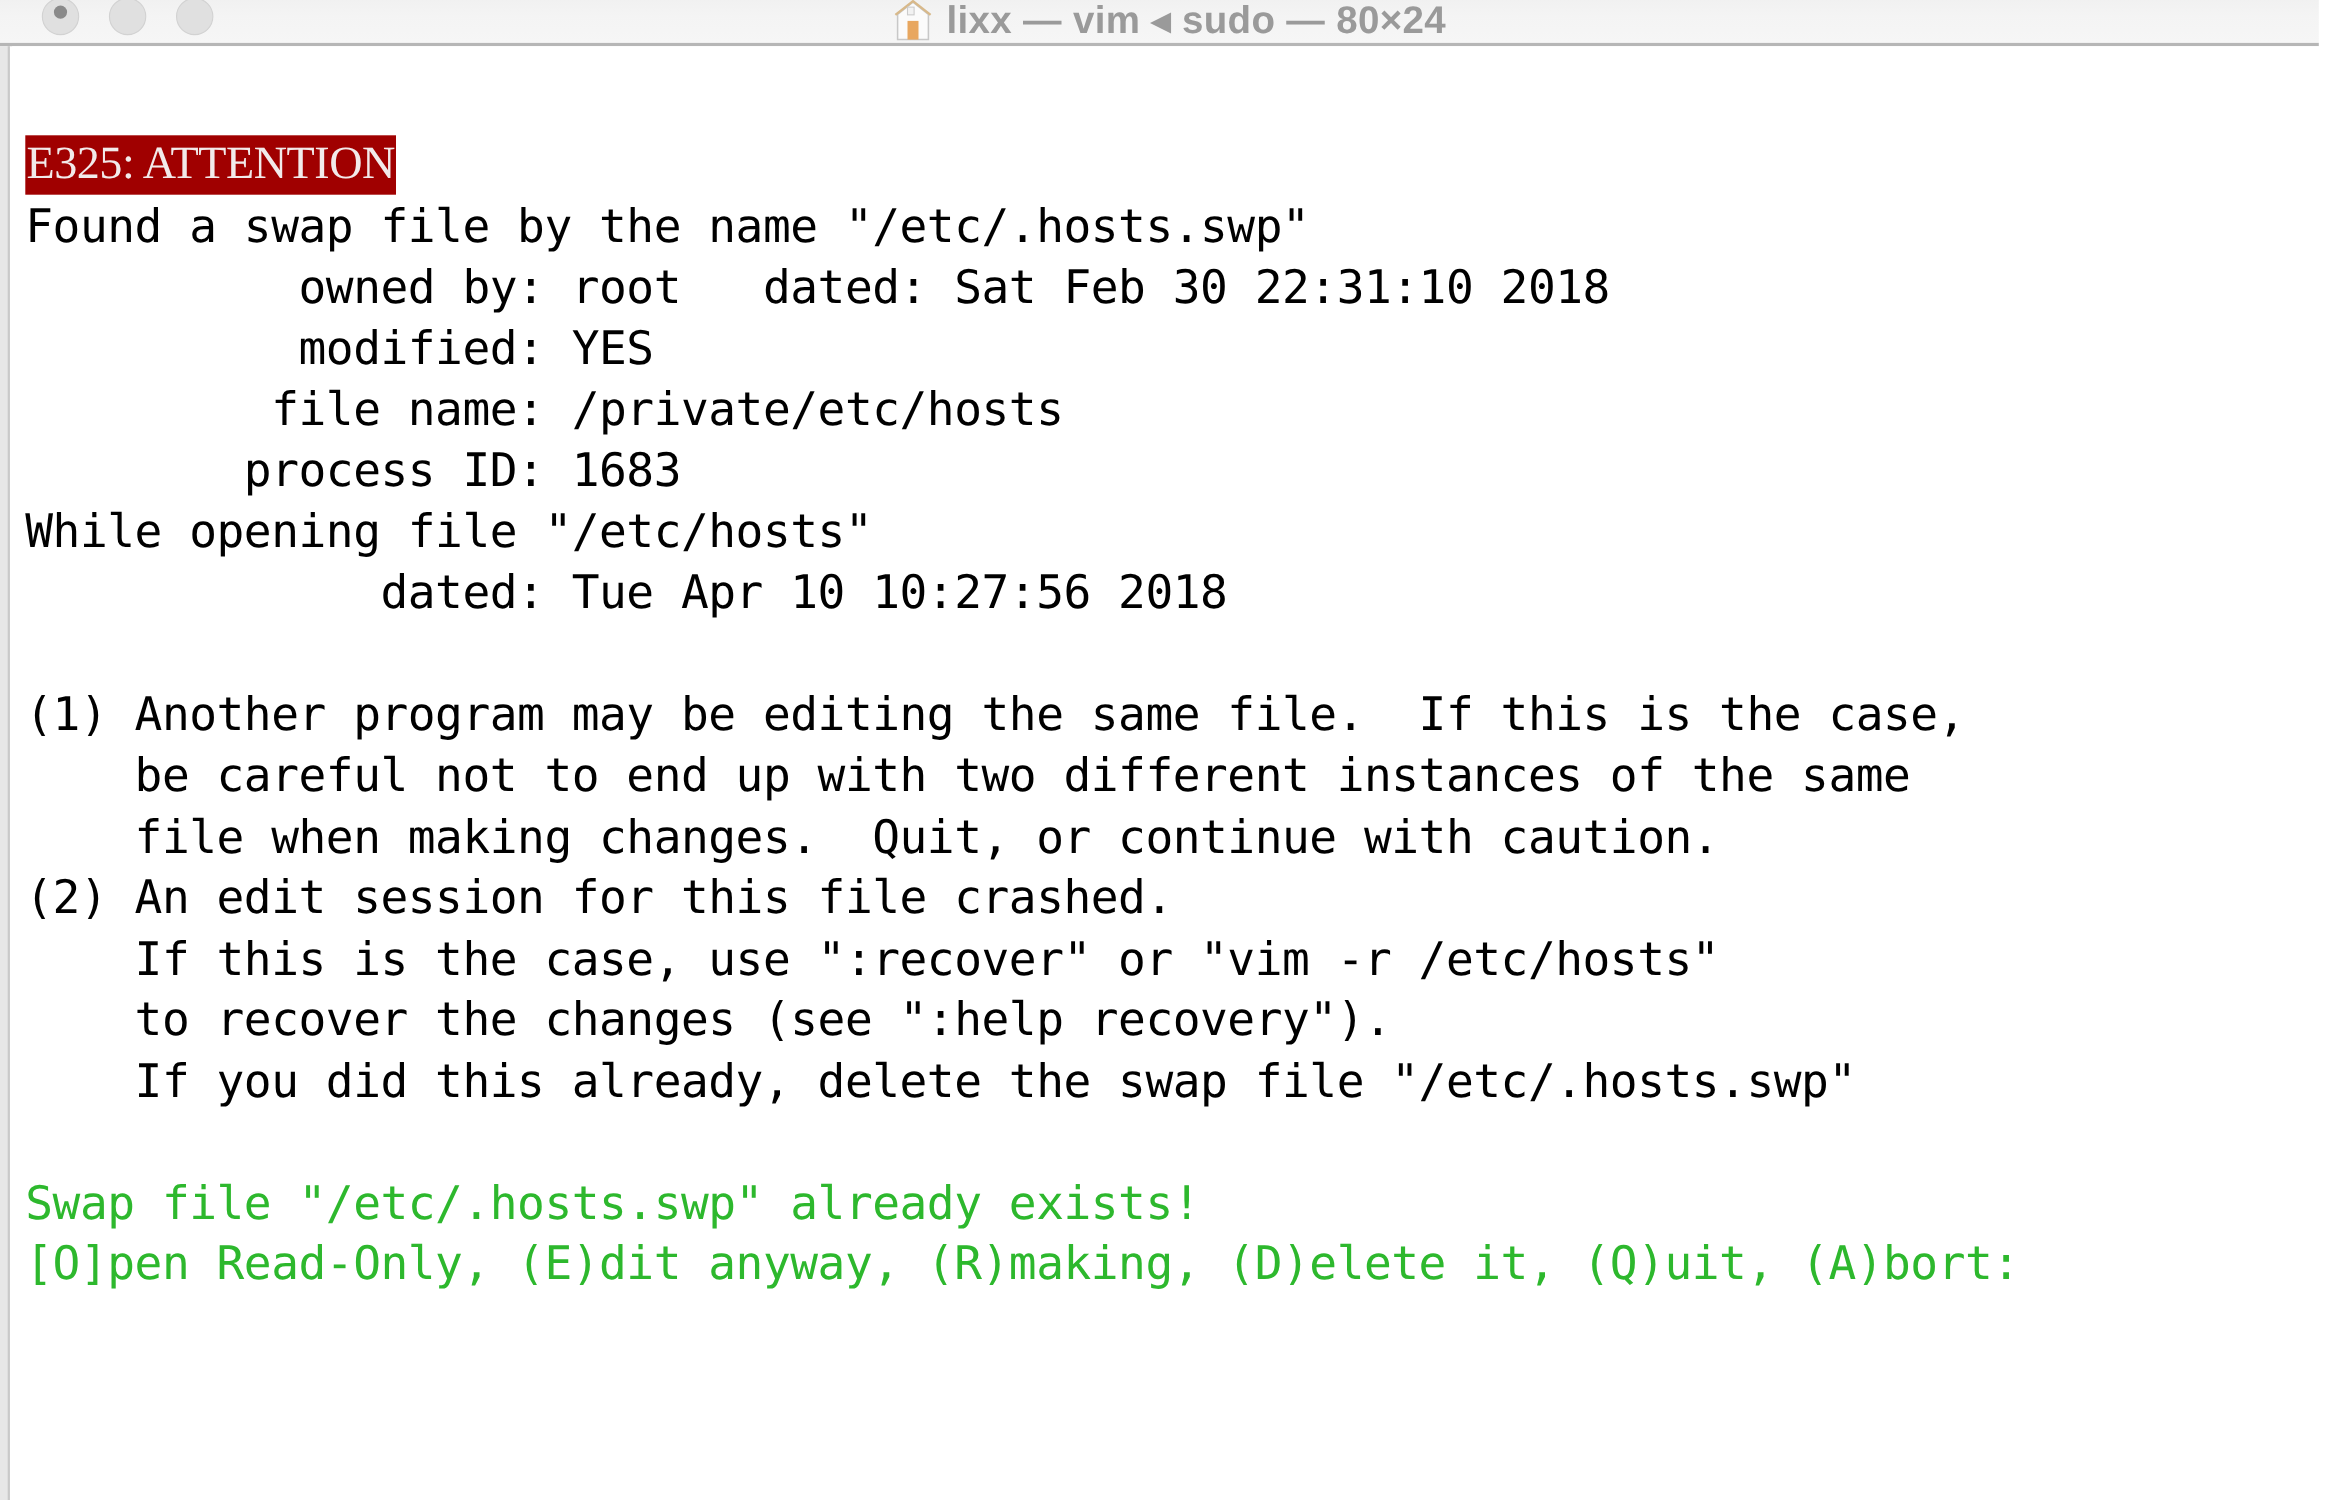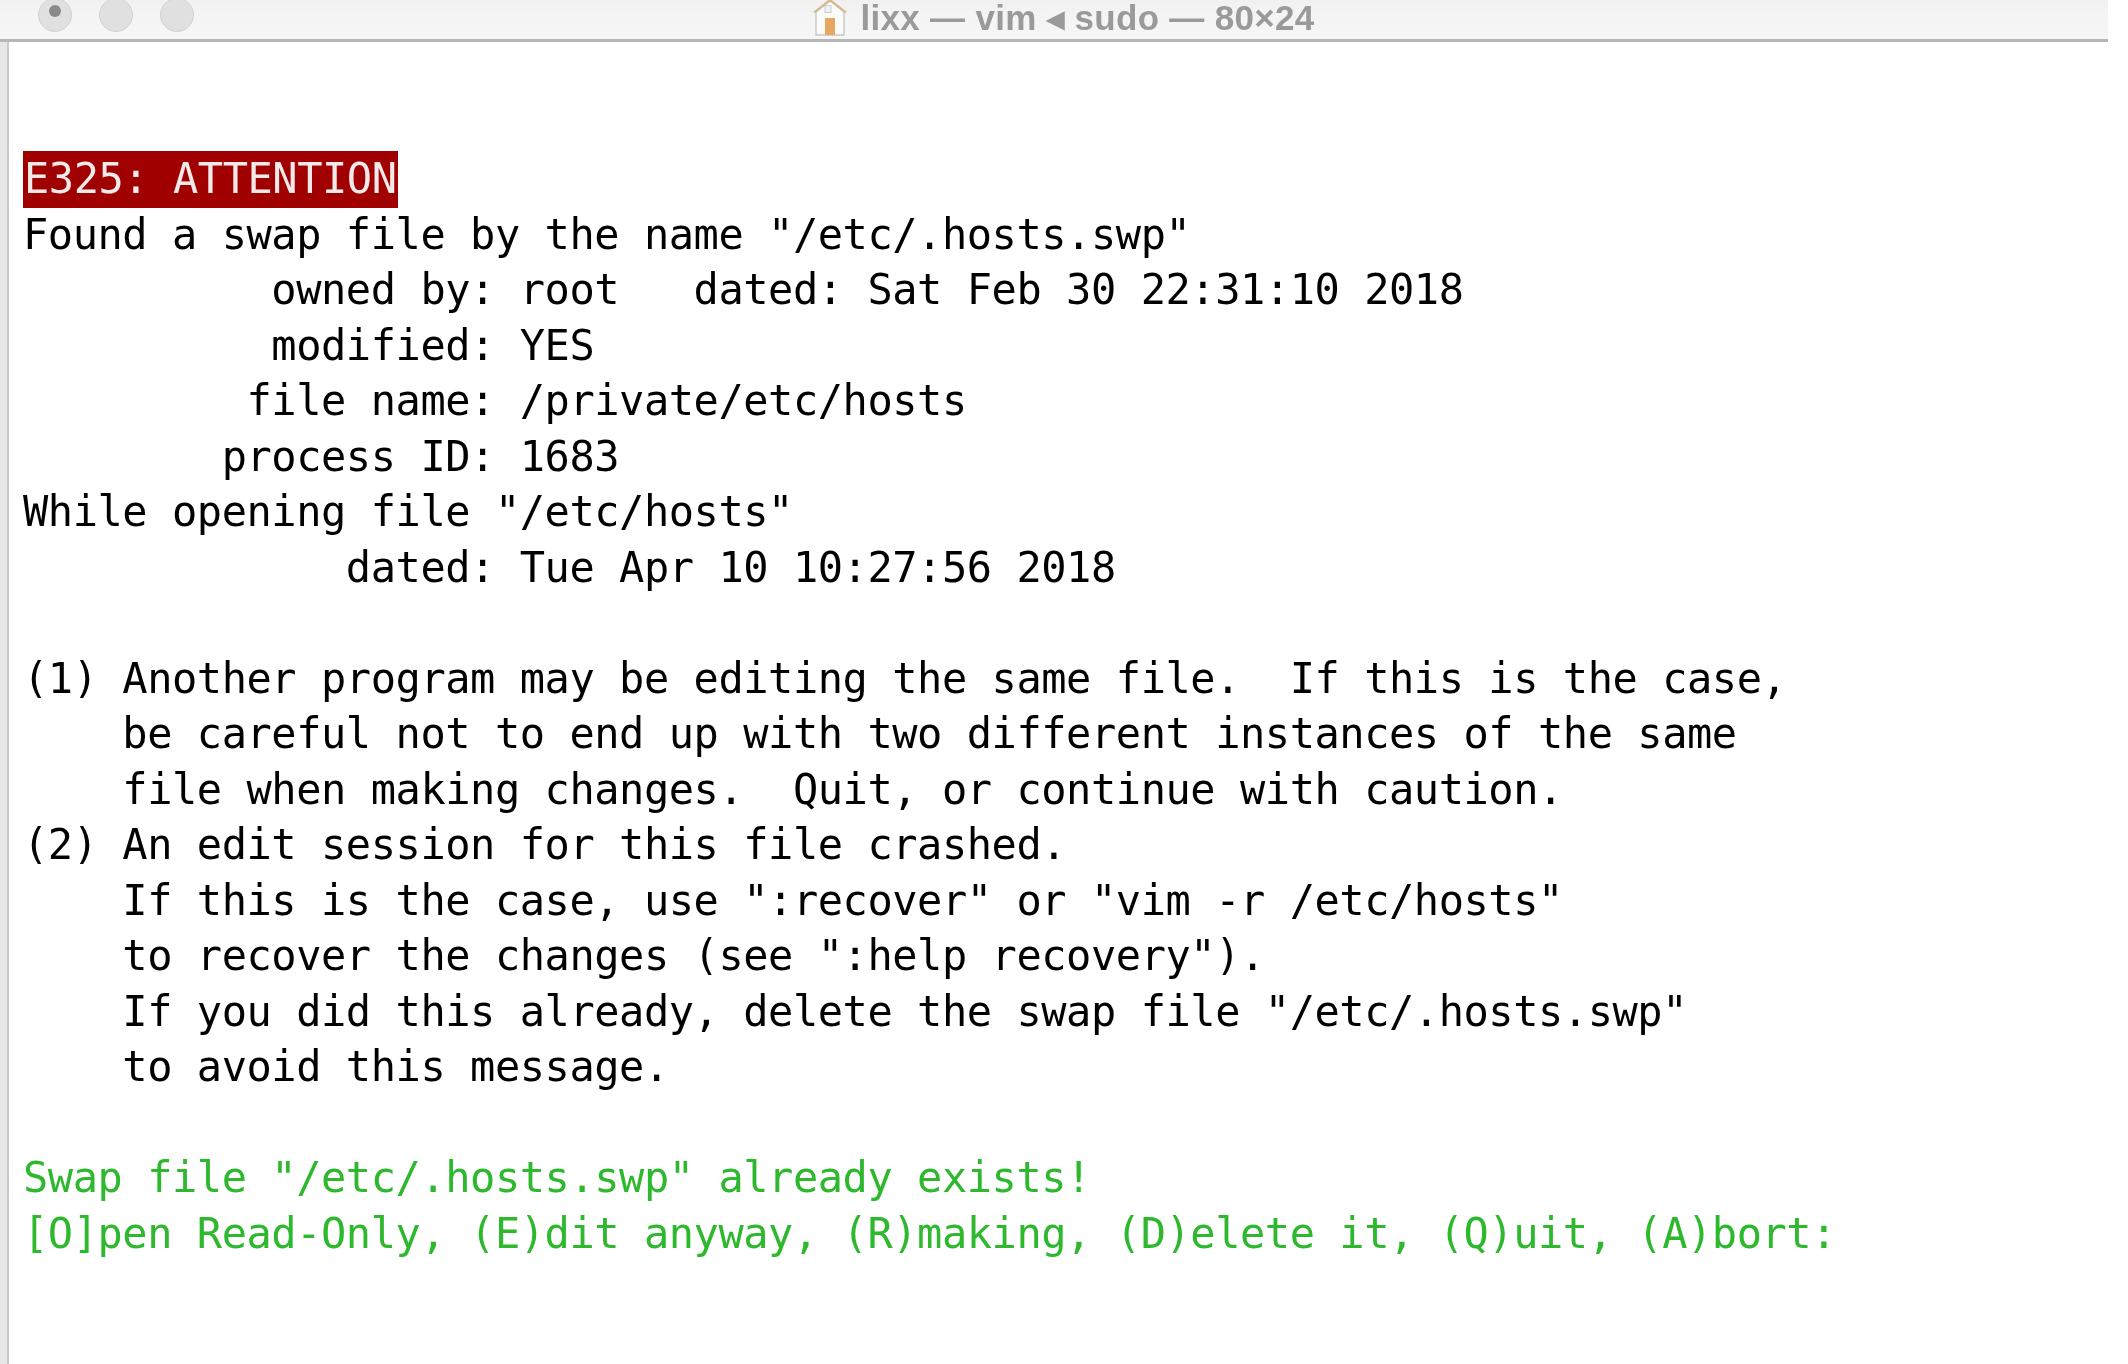--- a/index.html
+++ b/index.html
@@ -119,21 +119,22 @@
     font-family: "DejaVu Sans Mono", monospace;
     font-size: 42px;
     letter-spacing: -0.45px;
     color: #000000;
     white-space: pre;
     padding-left: 12px;
     box-sizing: border-box;
   }
 
   .term-line.first {
-    margin-top: 109px;
+    margin-top: 80px;
+    font-family: Liberation Serif, serif;
   }
 
   .attention {
     background: #a00000;
     color: #f2eaea;
     padding: 3px 1px 5px 1px;
     box-decoration-break: clone;
     -webkit-box-decoration-break: clone;
   }
 
@@ -192,21 +193,20 @@
 
     <div class="term-line blank"></div>
 
     <div class="term-line">(1) Another program may be editing the same file.  If this is the case,</div>
     <div class="term-line">    be careful not to end up with two different instances of the same</div>
     <div class="term-line">    file when making changes.  Quit, or continue with caution.</div>
     <div class="term-line">(2) An edit session for this file crashed.</div>
     <div class="term-line">    If this is the case, use ":recover" or "vim -r /etc/hosts"</div>
     <div class="term-line">    to recover the changes (see ":help recovery").</div>
     <div class="term-line">    If you did this already, delete the swap file "/etc/.hosts.swp"</div>
-    <div class="term-line">    to avoid this message.</div>
 
     <div class="term-line blank"></div>
 
     <div class="term-line green">Swap file "/etc/.hosts.swp" already exists!</div>
     <div class="term-line green prompt-row">[O]pen Read-Only, (E)dit anyway, (R)making, (D)elete it, (Q)uit, (A)bort:</div>
 
   </div>
 
 </div>
 

